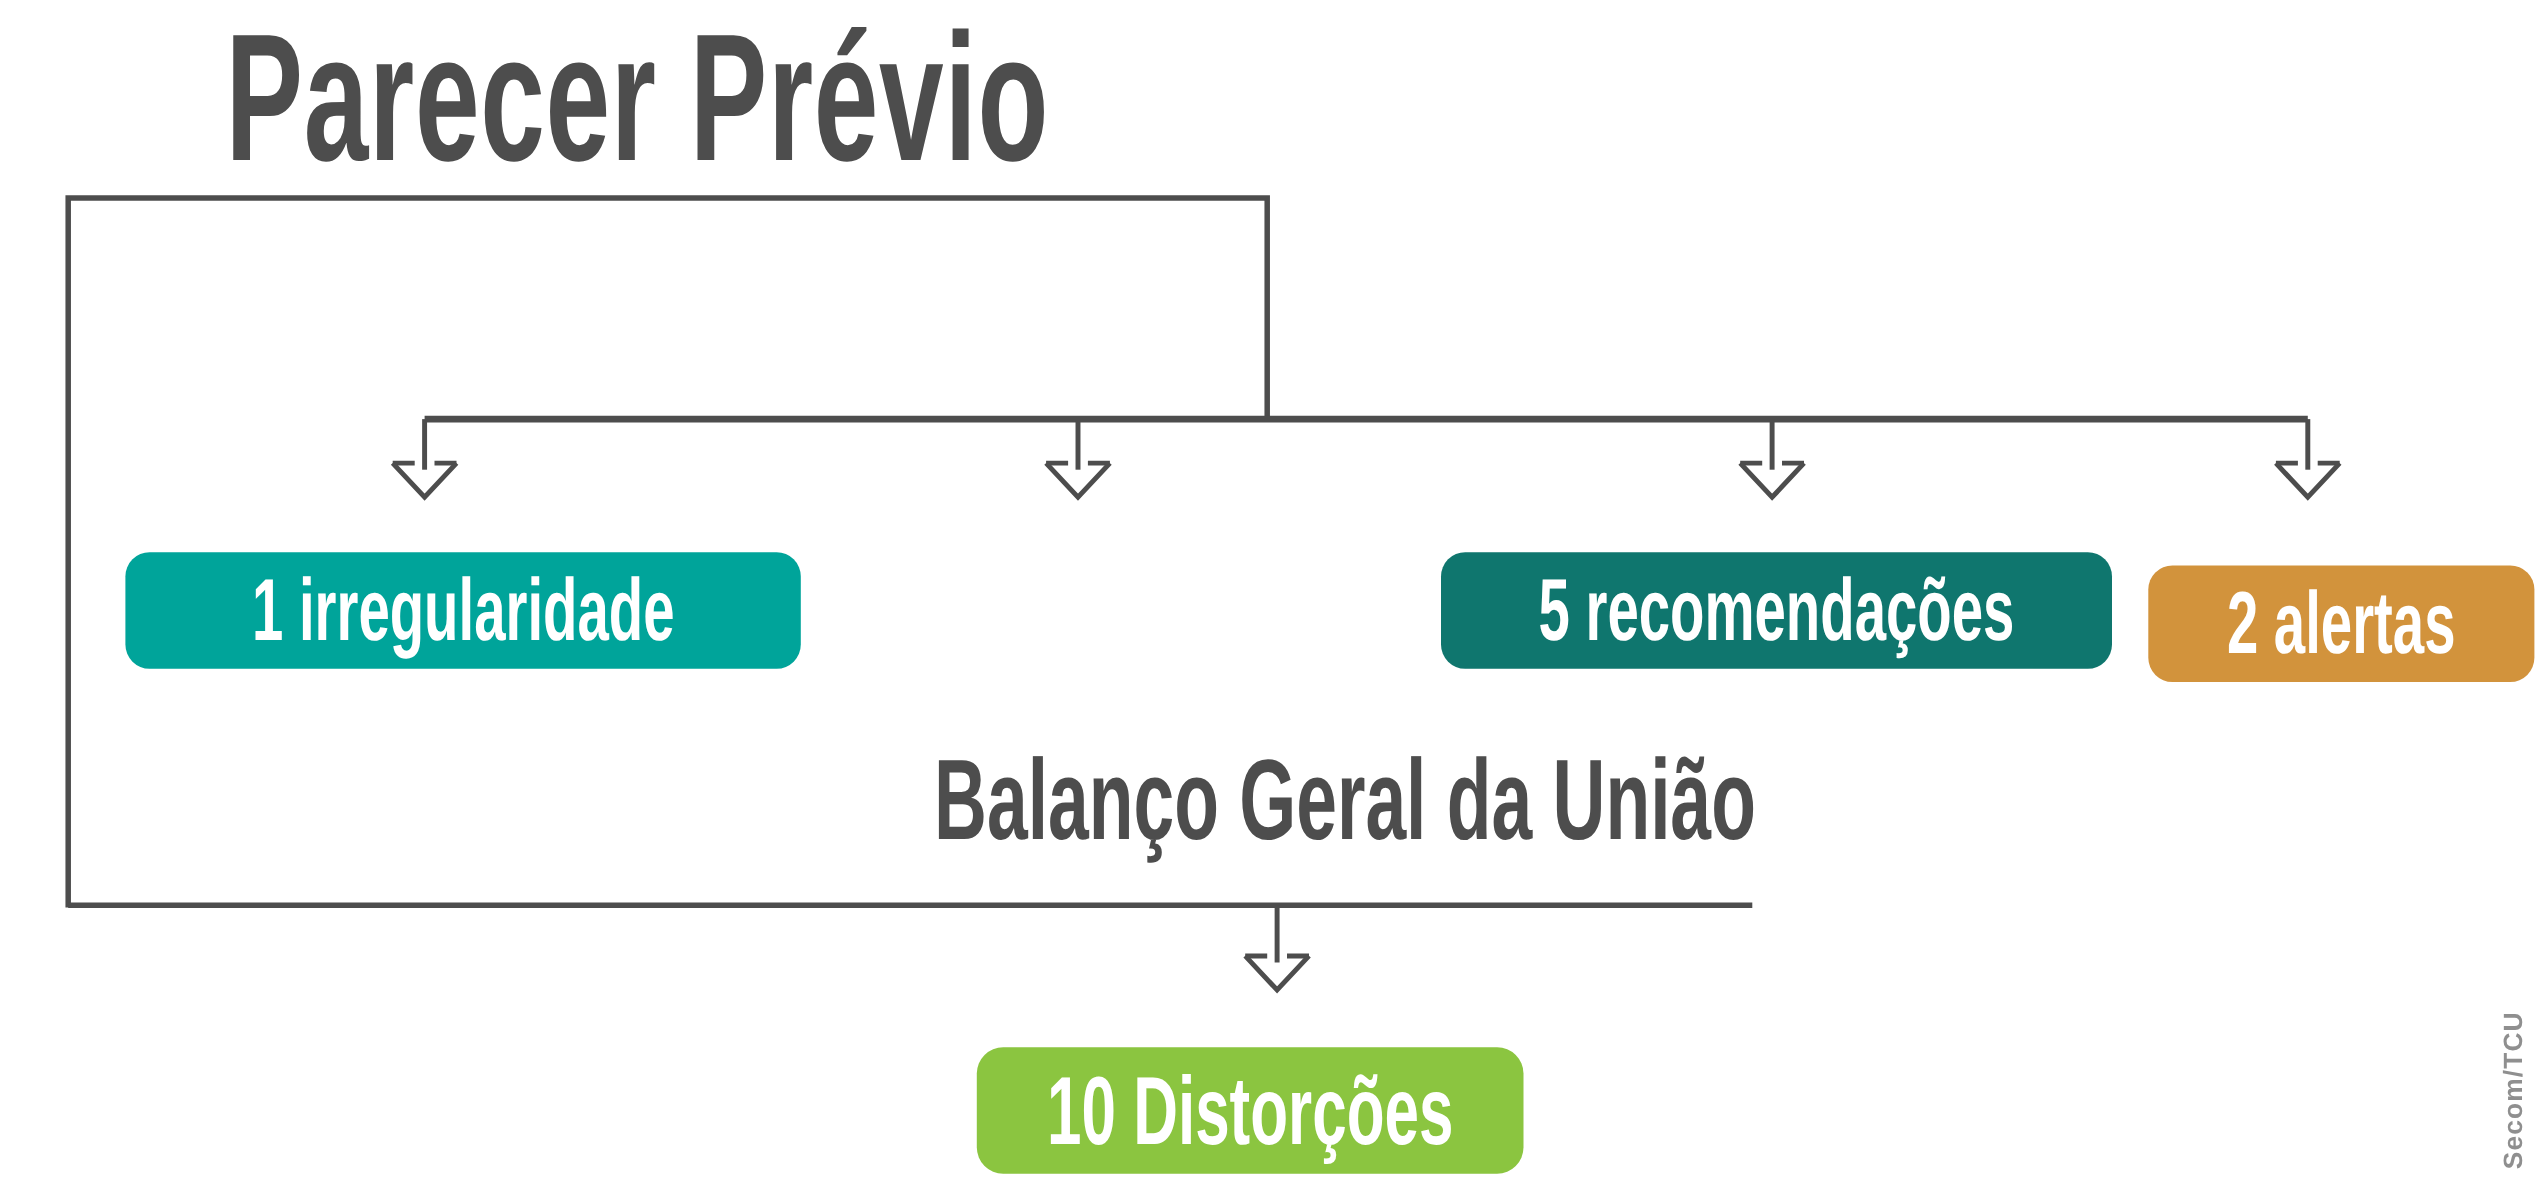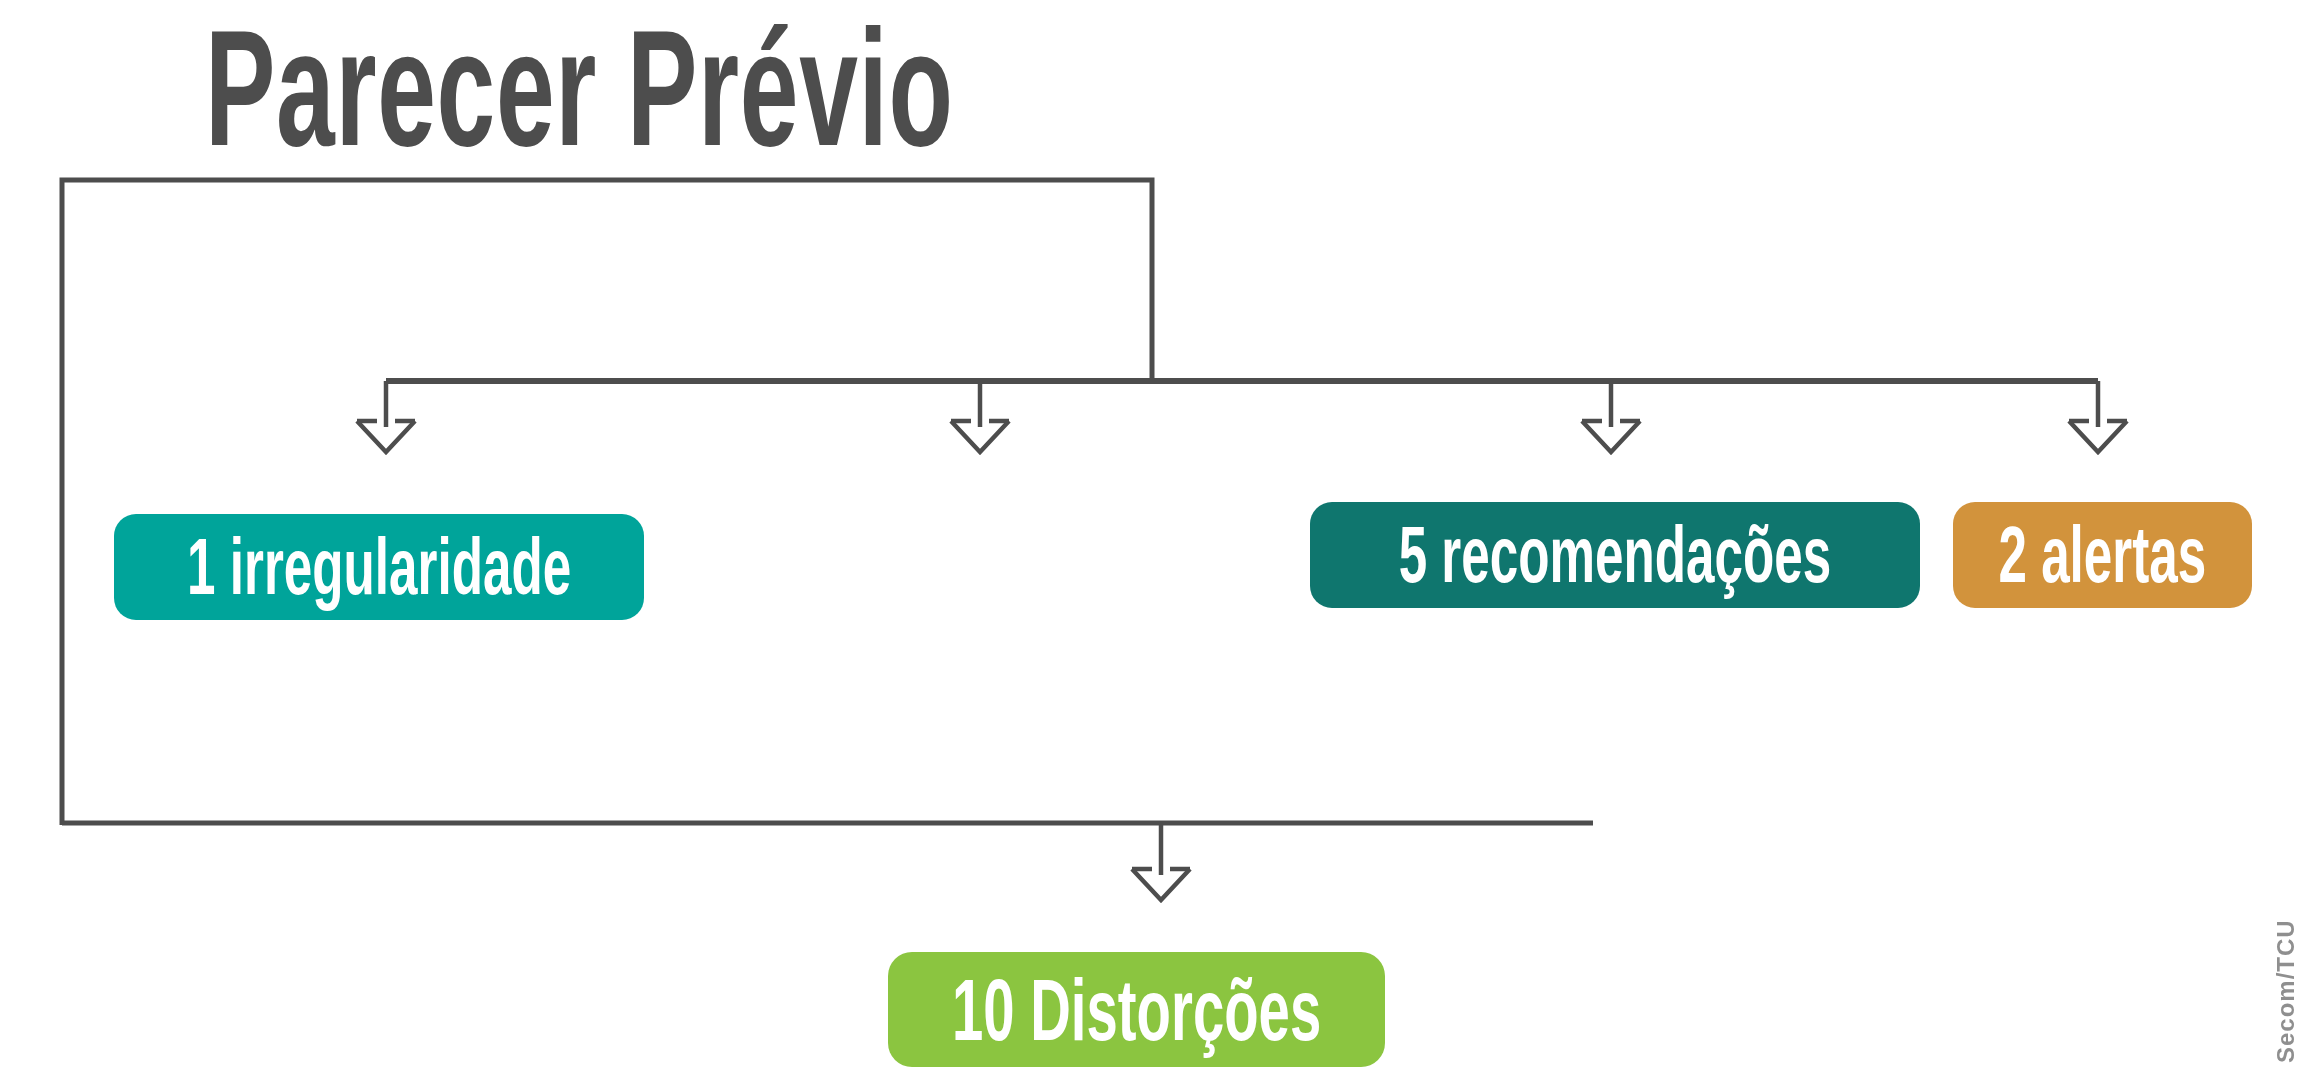--- a/index.html
+++ b/index.html
@@ -65,24 +65,24 @@
     color: #ffffff;
     font-weight: bold;
   }
   .pill .condensed { transform-origin: center center; }
 
   .findings-row .pill, .pill.finding {
     top: 502px;
     height: 106px;
     font-size: 80px;
   }
-  #box-irregularidade { left: 114px;  width: 530px; margin-top: 12px; }
+  #box-irregularidade { left: 114px;  width: 614px; }
   #box-impropriedades { left: 707px;  width: 561px; }
   #box-recomendacoes  { left: 1310px; width: 610px; }
-  #box-alertas        { left: 1953px; width: 299px; }
+  #box-alertas        { left: 1953px; width: 351px; margin-top: 12px; }
 
   #box-distorcoes {
     left: 888px;
     top: 952px;
     width: 497px;
     height: 115px;
     font-size: 88px;
     border-radius: 24px;
   }
 
@@ -150,20 +150,23 @@
   <div class="pill finding" id="box-irregularidade" style="background-color: rgb(0, 164, 154);">
     <span class="condensed">1 irregularidade</span>
   </div>
   <div class="pill finding" id="box-recomendacoes" style="background-color: #0f766e;">
     <span class="condensed">5 recomendações</span>
   </div>
   <div class="pill finding" id="box-alertas" style="background-color: rgb(210, 147, 60);">
     <span class="condensed">2 alertas</span>
   </div>
 
+  <div class="subtitle">
+    <span class="condensed">Balanço Geral da União</span>
+  </div>
 
   <div class="pill" id="box-distorcoes" style="background-color: rgb(139, 197, 64);">
     <span class="condensed">10 Distorções</span>
   </div>
 
   <div class="credit">Secom/TCU</div>
 
 </div>
 
 </body></html>

